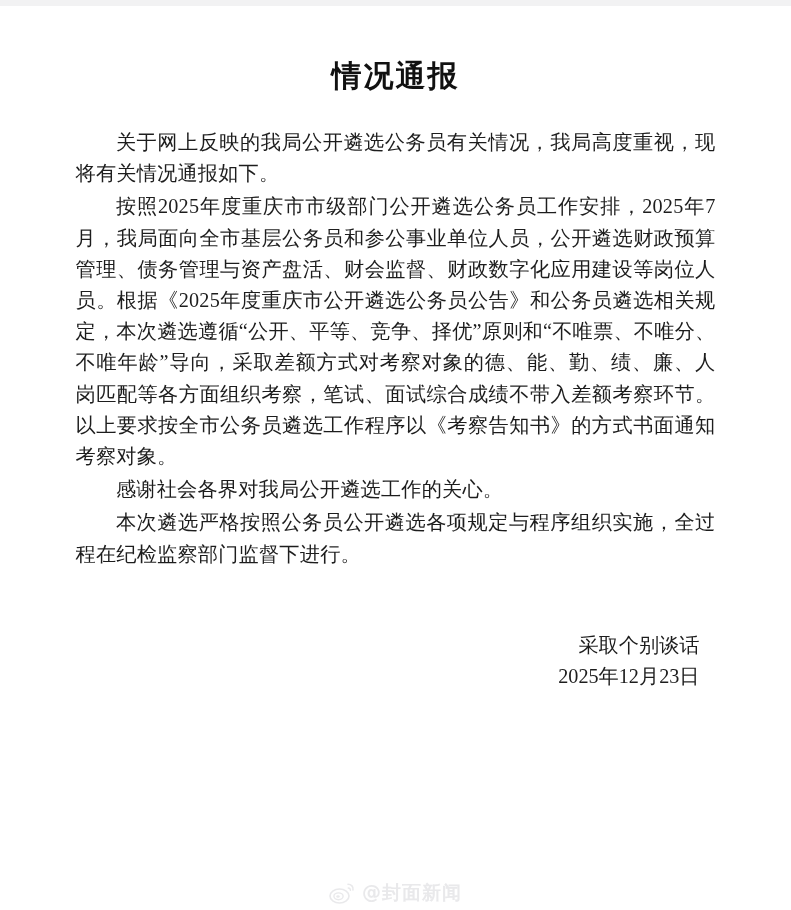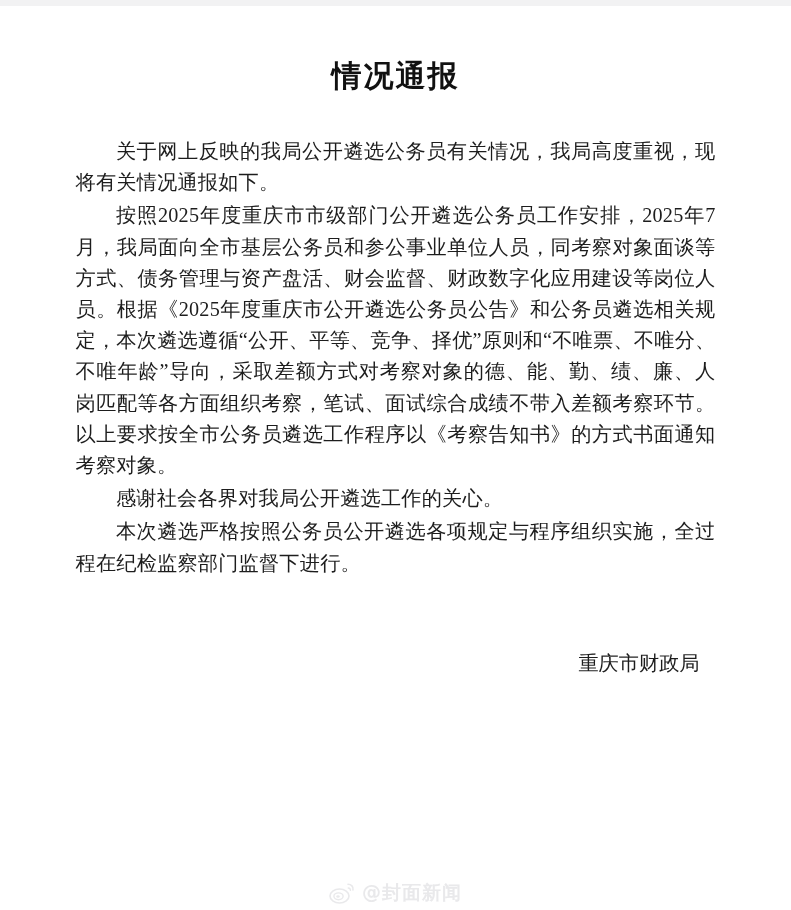--- a/index.html
+++ b/index.html
@@ -38,21 +38,21 @@
     padding-top: 38px;
     text-align: center;
     font-size: 30px;
     font-weight: bold;
     letter-spacing: 2px;
     color: #111111;
     font-family: "DejaVu Serif", "Liberation Serif", serif;
   }
 
   .body-text {
-    margin: 13px auto;
+    margin: 4px auto;
     padding-top: 26px;
     width: 640px;
   }
 
   .para {
     margin: 0 0 2px 0;
     font-size: 20.2px;
     line-height: 31.2px;
     text-align: justify;
     text-justify: inter-ideograph;
@@ -101,27 +101,28 @@
 <body>
 
 <div class="top-strip"></div>
 
 <div class="page">
 
   <h1 class="doc-title">情况通报</h1>
 
   <div class="body-text">
     <p class="para">关于网上反映的我局公开遴选公务员有关情况，我局高度重视，现将有关情况通报如下。</p>
-    <p class="para">按照2025年度重庆市市级部门公开遴选公务员工作安排，2025年7月，我局面向全市基层公务员和参公事业单位人员，同考察对象面谈等方式、债务管理与资产盘活、财会监督、财政数字化应用建设等岗位人员。根据《2025年度重庆市公开遴选公务员公告》和公务员遴选相关规定，本次遴选遵循“公开、平等、竞争、择优”原则和“不唯票、不唯分、不唯年龄”导向，采取差额方式对考察对象的德、能、勤、绩、廉、人岗匹配等各方面组织考察，笔试、面试综合成绩不带入差额考察环节。以上要求按全市公务员遴选工作程序以《考察告知书》的方式书面通知考察对象。</p>
+    <p class="para">按照2025年度重庆市市级部门公开遴选公务员工作安排，2025年7月，我局面向全市基层公务员和参公事业单位人员，公开遴选财政预算管理、债务管理与资产盘活、财会监督、财政数字化应用建设等岗位人员。根据《2025年度重庆市公开遴选公务员公告》和公务员遴选相关规定，本次遴选遵循“公开、平等、竞争、择优”原则和“不唯票、不唯分、不唯年龄”导向，采取差额方式对考察对象的德、能、勤、绩、廉、人岗匹配等各方面组织考察，笔试、面试综合成绩不带入差额考察环节。以上要求按全市公务员遴选工作程序以《考察告知书》的方式书面通知考察对象。</p>
     <p class="para">感谢社会各界对我局公开遴选工作的关心。</p>
     <p class="para">本次遴选严格按照公务员公开遴选各项规定与程序组织实施，全过程在纪检监察部门监督下进行。</p>
   </div>
 
   <div class="sign-block">
-    <div class="sign-line">重庆市财政局</div>
+    <div class="sign-line">采取个别谈话</div>
+    <div class="sign-line">2025年12月23日</div>
   </div>
 
 </div>
 
 <div class="watermark">
   <svg class="wm-logo" viewBox="0 0 26 22">
     <ellipse cx="10.5" cy="14" rx="9.5" ry="7" fill="none" stroke="#e9e9eb" stroke-width="1.6"></ellipse>
     <ellipse cx="9.5" cy="14.3" rx="4.6" ry="3.4" fill="none" stroke="#e9e9eb" stroke-width="1.4"></ellipse>
     <ellipse cx="9" cy="14.5" rx="1.7" ry="1.3" fill="#e9e9eb"></ellipse>
     <path d="M19 2.2c3.2 0 5.6 2.6 5 5.7" fill="none" stroke="#e9e9eb" stroke-width="1.6" stroke-linecap="round"></path>

